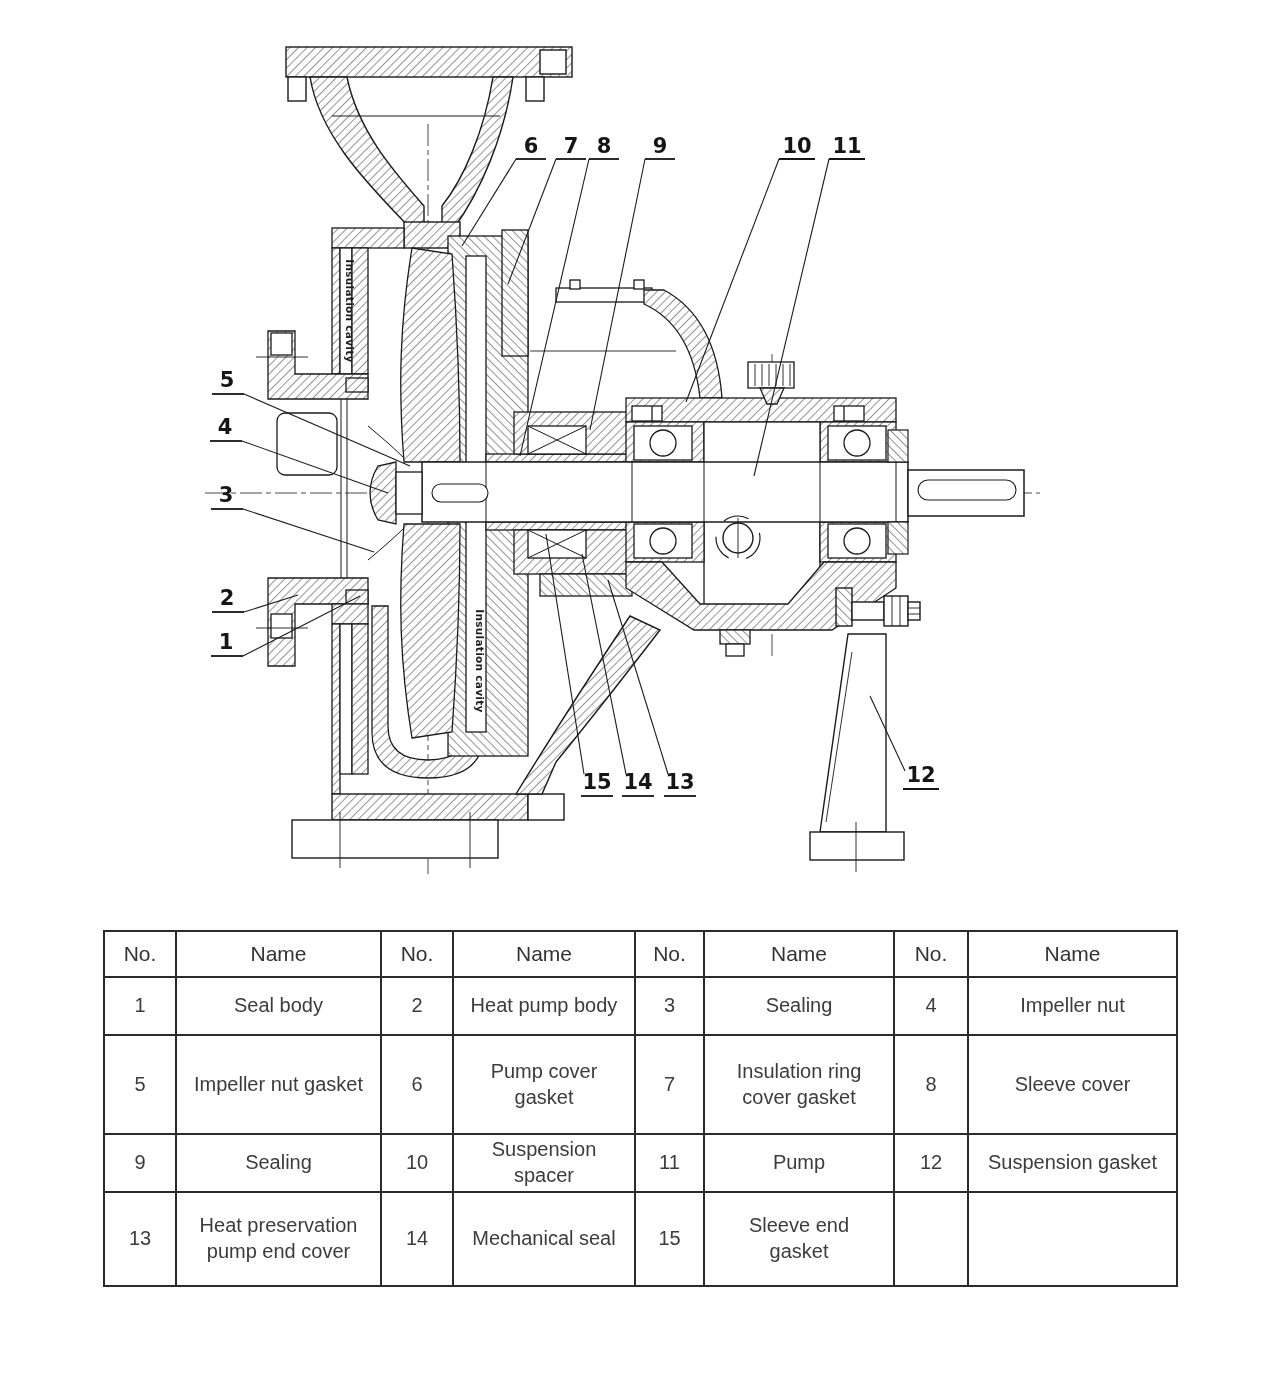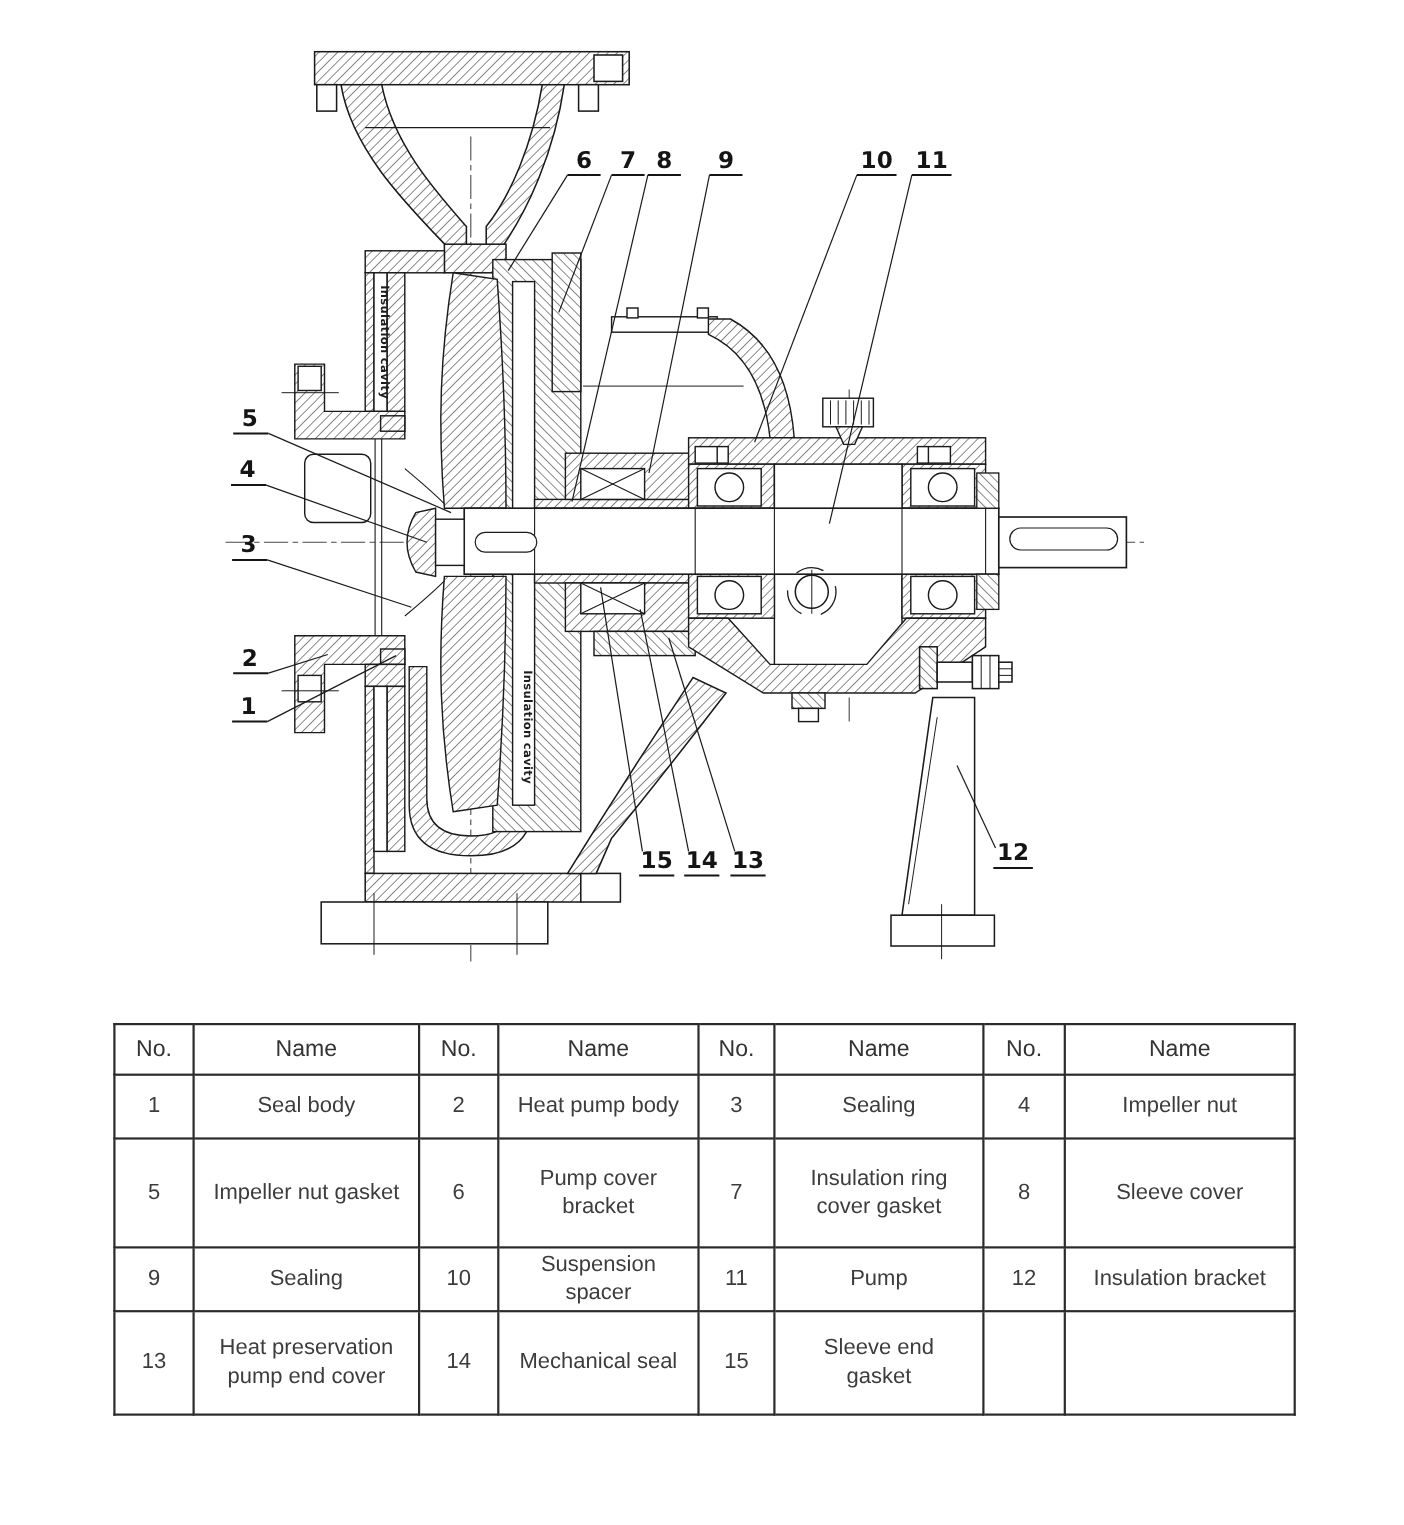--- a/index.html
+++ b/index.html
@@ -280,35 +280,35 @@
       <td>Heat pump body</td>
       <td>3</td>
       <td>Sealing</td>
       <td>4</td>
       <td>Impeller nut</td>
     </tr>
     <tr class="r-b">
       <td>5</td>
       <td>Impeller nut gasket</td>
       <td>6</td>
-      <td>Pump cover bracket</td>
+      <td>Pump cover gasket</td>
       <td>7</td>
       <td>Insulation ring cover gasket</td>
       <td>8</td>
       <td>Sleeve cover</td>
     </tr>
     <tr class="r-c">
       <td>9</td>
       <td>Sealing</td>
       <td>10</td>
       <td>Suspension spacer</td>
       <td>11</td>
       <td>Pump</td>
       <td>12</td>
-      <td>Insulation bracket</td>
+      <td>Suspension gasket</td>
     </tr>
     <tr class="r-d">
       <td>13</td>
       <td>Heat preservation pump end cover</td>
       <td>14</td>
       <td>Mechanical seal</td>
       <td>15</td>
       <td>Sleeve end gasket</td>
       <td></td>
       <td></td>

